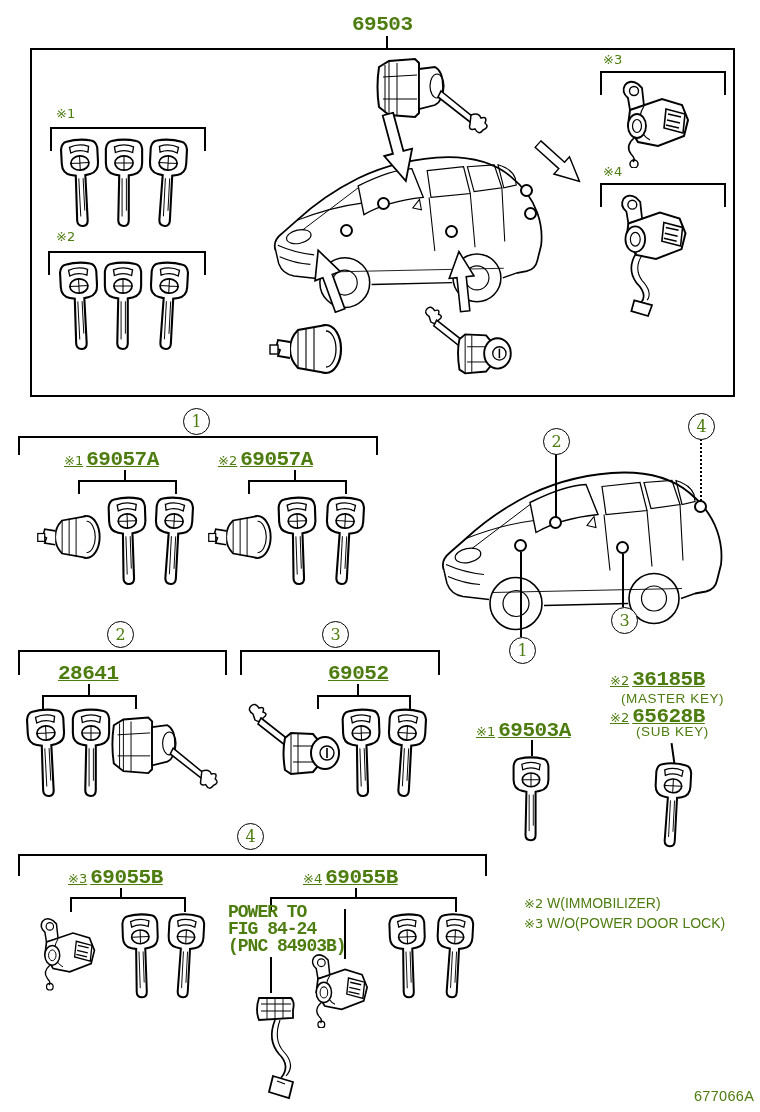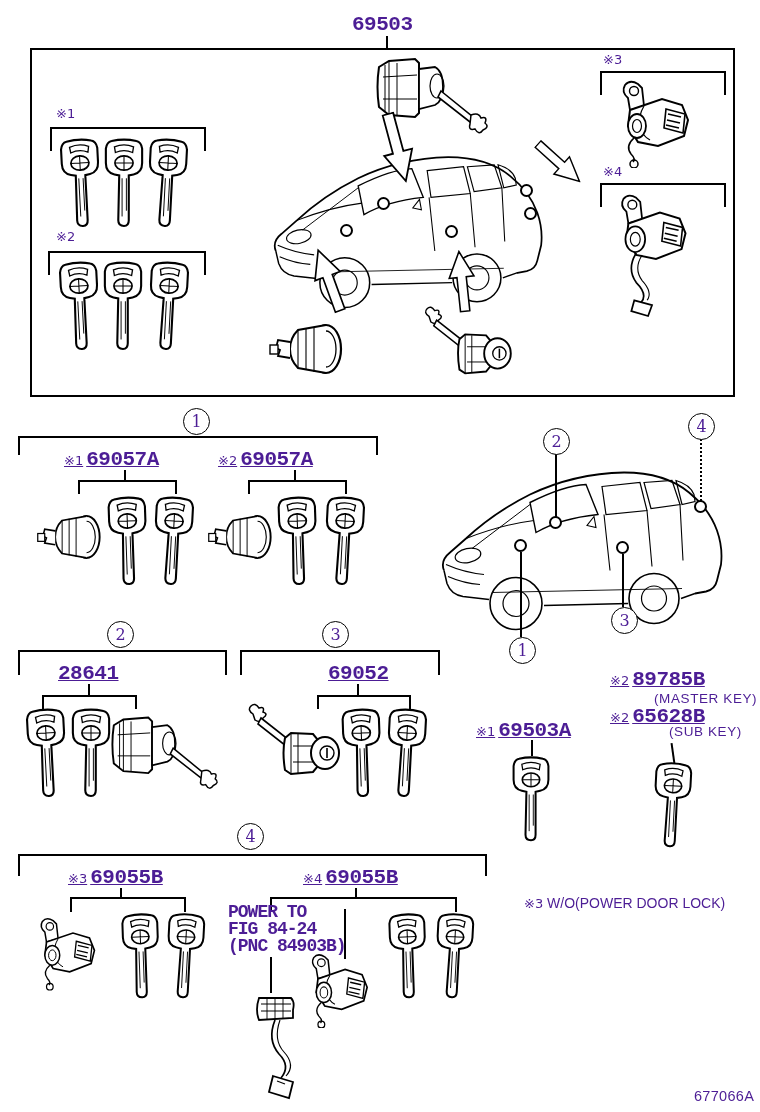--- a/index.html
+++ b/index.html
@@ -1,25 +1,25 @@
 <!DOCTYPE html>
 <html><head>
 <meta charset="utf-8">
 <style>
   html,body{margin:0;padding:0;background:#fff;}
-  .page{position:relative;width:760px;height:1112px;background:#fff;color:#4c1d95;overflow:hidden;
+  .page{position:relative;width:760px;height:1112px;background:#fff;color:#4d7c0f;overflow:hidden;
         font-family:"Liberation Sans",sans-serif;}
   .abs{position:absolute;}
   
   .pnum{font:bold 21px "Liberation Mono",monospace;letter-spacing:-.5px;white-space:nowrap;}
   .ptitle{font:bold 21px "Liberation Mono",monospace;letter-spacing:-.5px;}
   .mark{font:13px "DejaVu Sans",sans-serif;white-space:nowrap;}
   .plabel{white-space:nowrap;text-decoration:underline;}
   .plabel .mark{margin-right:3px;}
-  .cap{font:13.5px "Liberation Sans",sans-serif;letter-spacing:.6px;white-space:nowrap;margin-left:33px;}
+  .cap{font:13.5px "Liberation Sans",sans-serif;letter-spacing:.6px;white-space:nowrap;}
   .note{font:bold 18px "Liberation Mono",monospace;letter-spacing:-1px;line-height:17px;white-space:nowrap;}
   .legend{font:14px "Liberation Sans",sans-serif;line-height:20px;}
   .legend .mark{font-size:13px;}
   .doc{font:14.5px "Liberation Sans",sans-serif;letter-spacing:.3px;}
   
   .box{border:2px solid #000;}
   .brk{border-top:2px solid #000;border-left:2px solid #000;border-right:2px solid #000;}
   .vl{border-left:2px solid #000;width:0;}
   .vl.dot{border-left:2px dotted #000;}
   .dotc{width:13px;height:13px;border:2px solid #000;border-radius:50%;background:#fff;box-sizing:border-box;}
@@ -280,21 +280,21 @@
   <svg class="art" style="left:243px;top:700px;width:102px;height:82px">
       <use href="#sym-lockrod2"></use>
     </svg>
   <svg class="art" style="left:341px;top:708px;width:42px;height:92px;transform:rotate(-2deg)">
       <use href="#sym-key"></use>
     </svg>
   <svg class="art" style="left:385px;top:708px;width:42px;height:92px;transform:rotate(3deg)">
       <use href="#sym-key"></use>
     </svg>
 
-  <div class="abs plabel" style="left:610px;top:668px"><span class="mark">※2</span><span class="pnum">89785B</span></div>
+  <div class="abs plabel" style="left:610px;top:668px"><span class="mark">※2</span><span class="pnum">36185B</span></div>
   <div class="abs cap" style="left:621px;top:691px">(MASTER KEY)</div>
   <div class="abs plabel" style="left:610px;top:705px"><span class="mark">※2</span><span class="pnum">65628B</span></div>
   <div class="abs cap" style="left:636px;top:724px">(SUB KEY)</div>
   <div class="abs vl" style="left:672px;top:743px;height:21px;transform:rotate(-8deg)"></div>
   <svg class="art" style="left:651px;top:762px;width:42px;height:88px;transform:rotate(3deg)">
       <use href="#sym-key"></use>
     </svg>
 
   <div class="abs plabel" style="left:476px;top:719px"><span class="mark">※1</span><span class="pnum">69503A</span></div>
   <div class="abs vl" style="left:531px;top:740px;height:16px"></div>
@@ -338,18 +338,19 @@
       <use href="#sym-backlock"></use>
     </svg>
   <svg class="art" style="left:387px;top:913px;width:42px;height:88px;transform:rotate(-2deg)">
       <use href="#sym-key"></use>
     </svg>
   <svg class="art" style="left:433px;top:913px;width:42px;height:88px;transform:rotate(3deg)">
       <use href="#sym-key"></use>
     </svg>
 
   <div class="abs legend" style="left:524px;top:893px">
+    <div><span class="mark">※2</span> <span>W(IMMOBILIZER)</span></div>
     <div><span class="mark">※3</span> <span>W/O(POWER DOOR LOCK)</span></div>
   </div>
 
   <div class="abs doc" style="left:694px;top:1088px">677066A</div>
 
 </div>
 
 </body></html>

